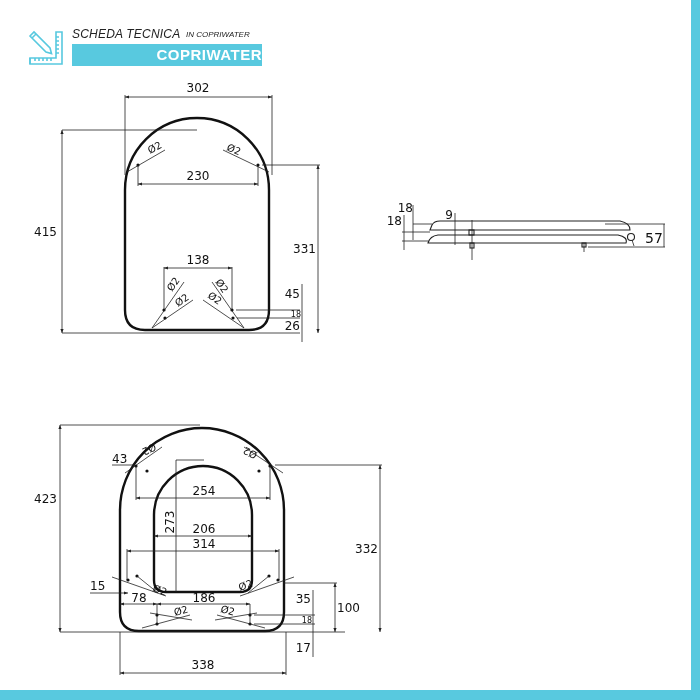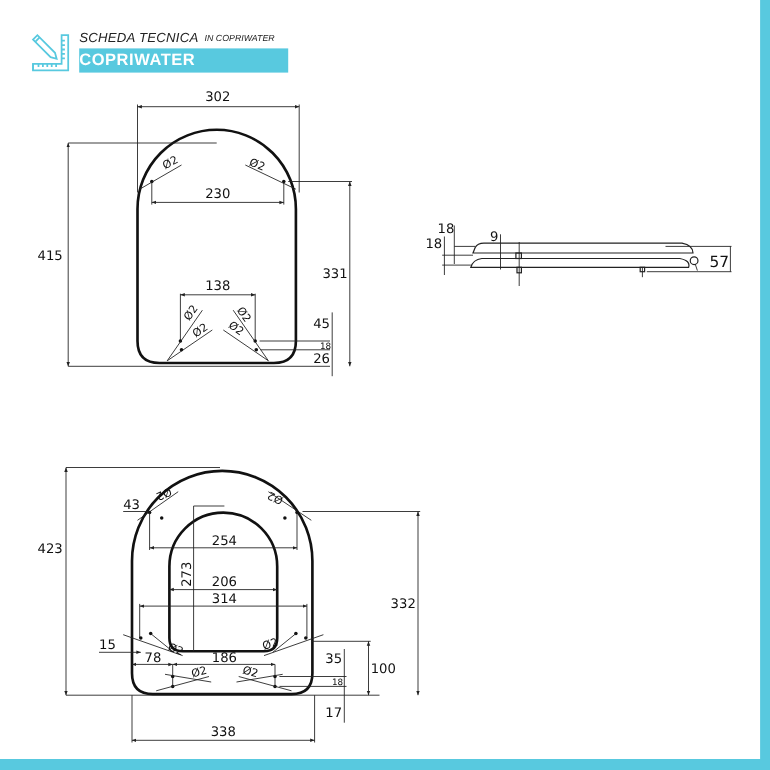--- a/index.html
+++ b/index.html
@@ -3,21 +3,21 @@
 <meta charset="utf-8">
 <style>
   html, body { margin: 0; padding: 0; background: #ffffff; }
   body { width: 700px; height: 700px; position: relative; overflow: hidden; font-family: "DejaVu Sans", sans-serif; }
   .frame-right { position: absolute; right: 0; top: 0; width: 9px; height: 700px; background: #58c9df; }
   .frame-bottom { position: absolute; left: 0; bottom: 0; width: 700px; height: 10px; background: #58c9df; }
   .header { position: absolute; left: 24px; top: 24px; width: 250px; height: 46px; }
   .header-icon { position: absolute; left: 2px; top: 4px; width: 40px; height: 40px; }
   .header-title { position: absolute; left: 48px; top: 3px; font-size: 12px; font-style: italic; color: #222; letter-spacing: 0.2px; font-family: "Liberation Sans", sans-serif; }
   .header-sub { position: absolute; left: 162px; top: 6px; font-size: 8px; font-style: italic; color: #222; font-family: "Liberation Sans", sans-serif; }
-  .header-bar { position: absolute; left: 48px; top: 20px; width: 190px; height: 22px; background: #58c9df; color: #fff; font-weight: bold; font-size: 15px; text-align: left; line-height: 22px; letter-spacing: 0.5px; font-family: "Liberation Sans", sans-serif; }
+  .header-bar { position: absolute; left: 48px; top: 20px; width: 190px; height: 22px; background: #58c9df; color: #fff; font-weight: bold; font-size: 15px; text-align: right; line-height: 22px; letter-spacing: 0.5px; font-family: "Liberation Sans", sans-serif; }
   svg.drawing { position: absolute; left: 0; top: 0; }
   svg text { font-family: "DejaVu Sans", sans-serif; fill: #111; }
   .dim { font-size: 12px; }
   .dim-sm { font-size: 10px; }
   .dim-xs { font-size: 8px; }
   .outline { fill: none; stroke: #111; stroke-width: 2.4; }
   .thin { fill: none; stroke: #222; stroke-width: 0.8; }
   .mid { fill: none; stroke: #222; stroke-width: 1.1; }
 </style>
 </head>

